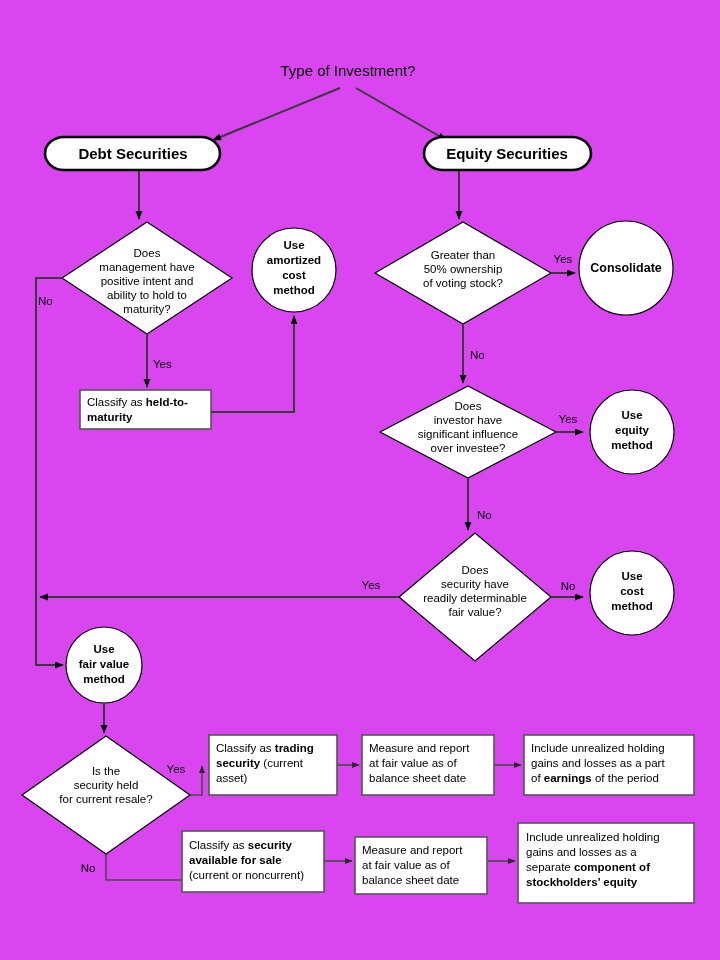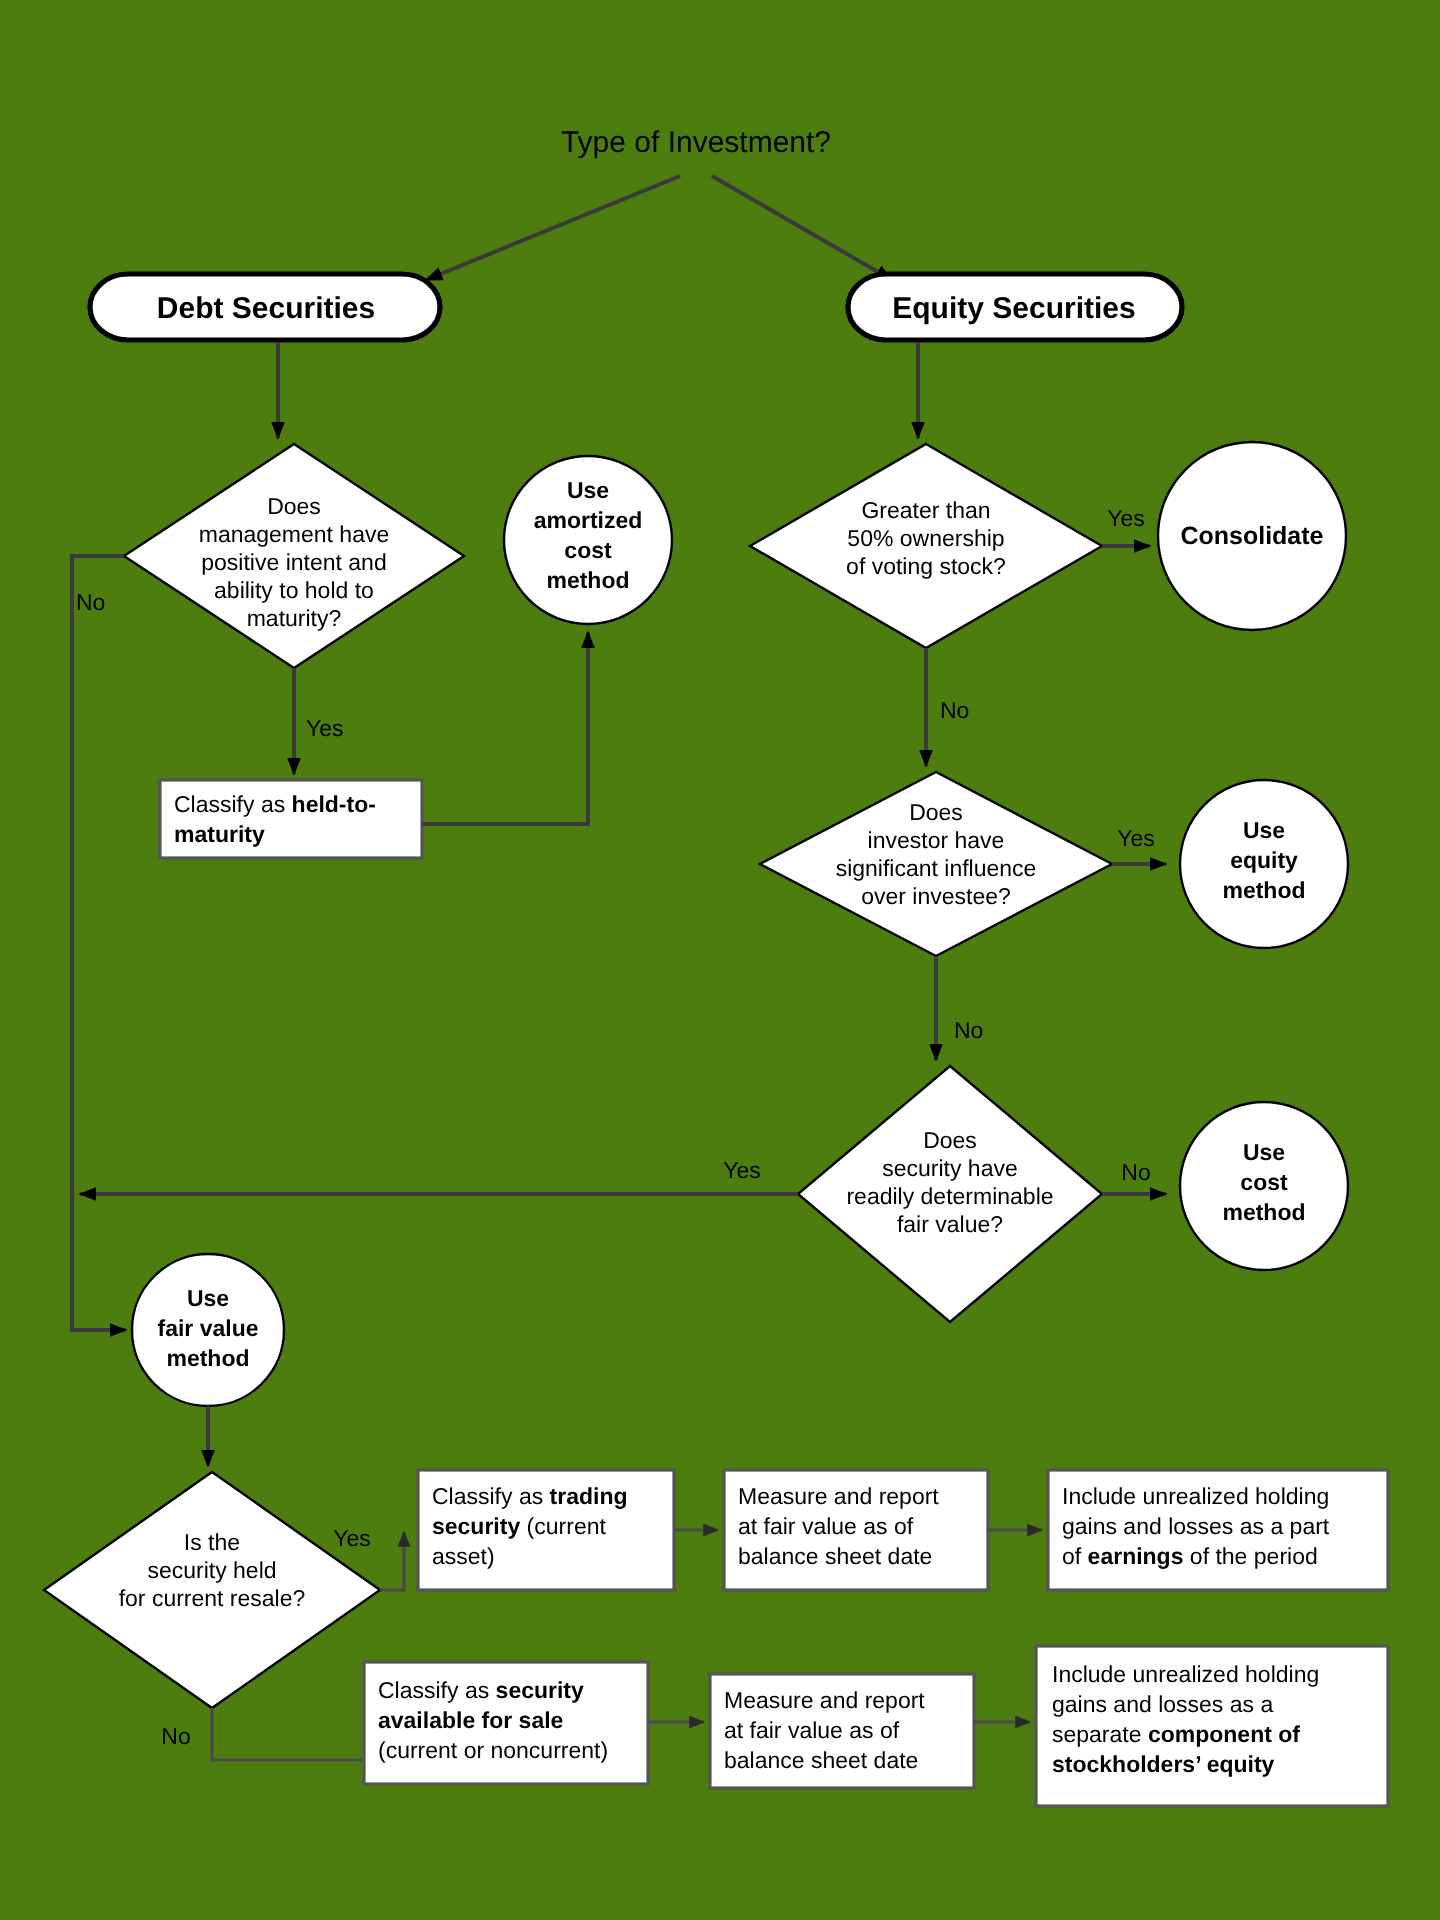--- a/index.html
+++ b/index.html
@@ -4,21 +4,21 @@
 <style>
   html, body {
     margin: 0;
     padding: 0;
     background: #ffffff;
   }
   #flow-root {
     position: relative;
     width: 720px;
     height: 960px;
-    background: #4d7c0f;
+    background: #d946ef;
     font-family: "Liberation Sans", sans-serif;
   }
   svg.flow-canvas {
     display: block;
     width: 720px;
     height: 960px;
   }
   .shape-line-thick {
     fill: #ffffff;
     stroke: #000000;

